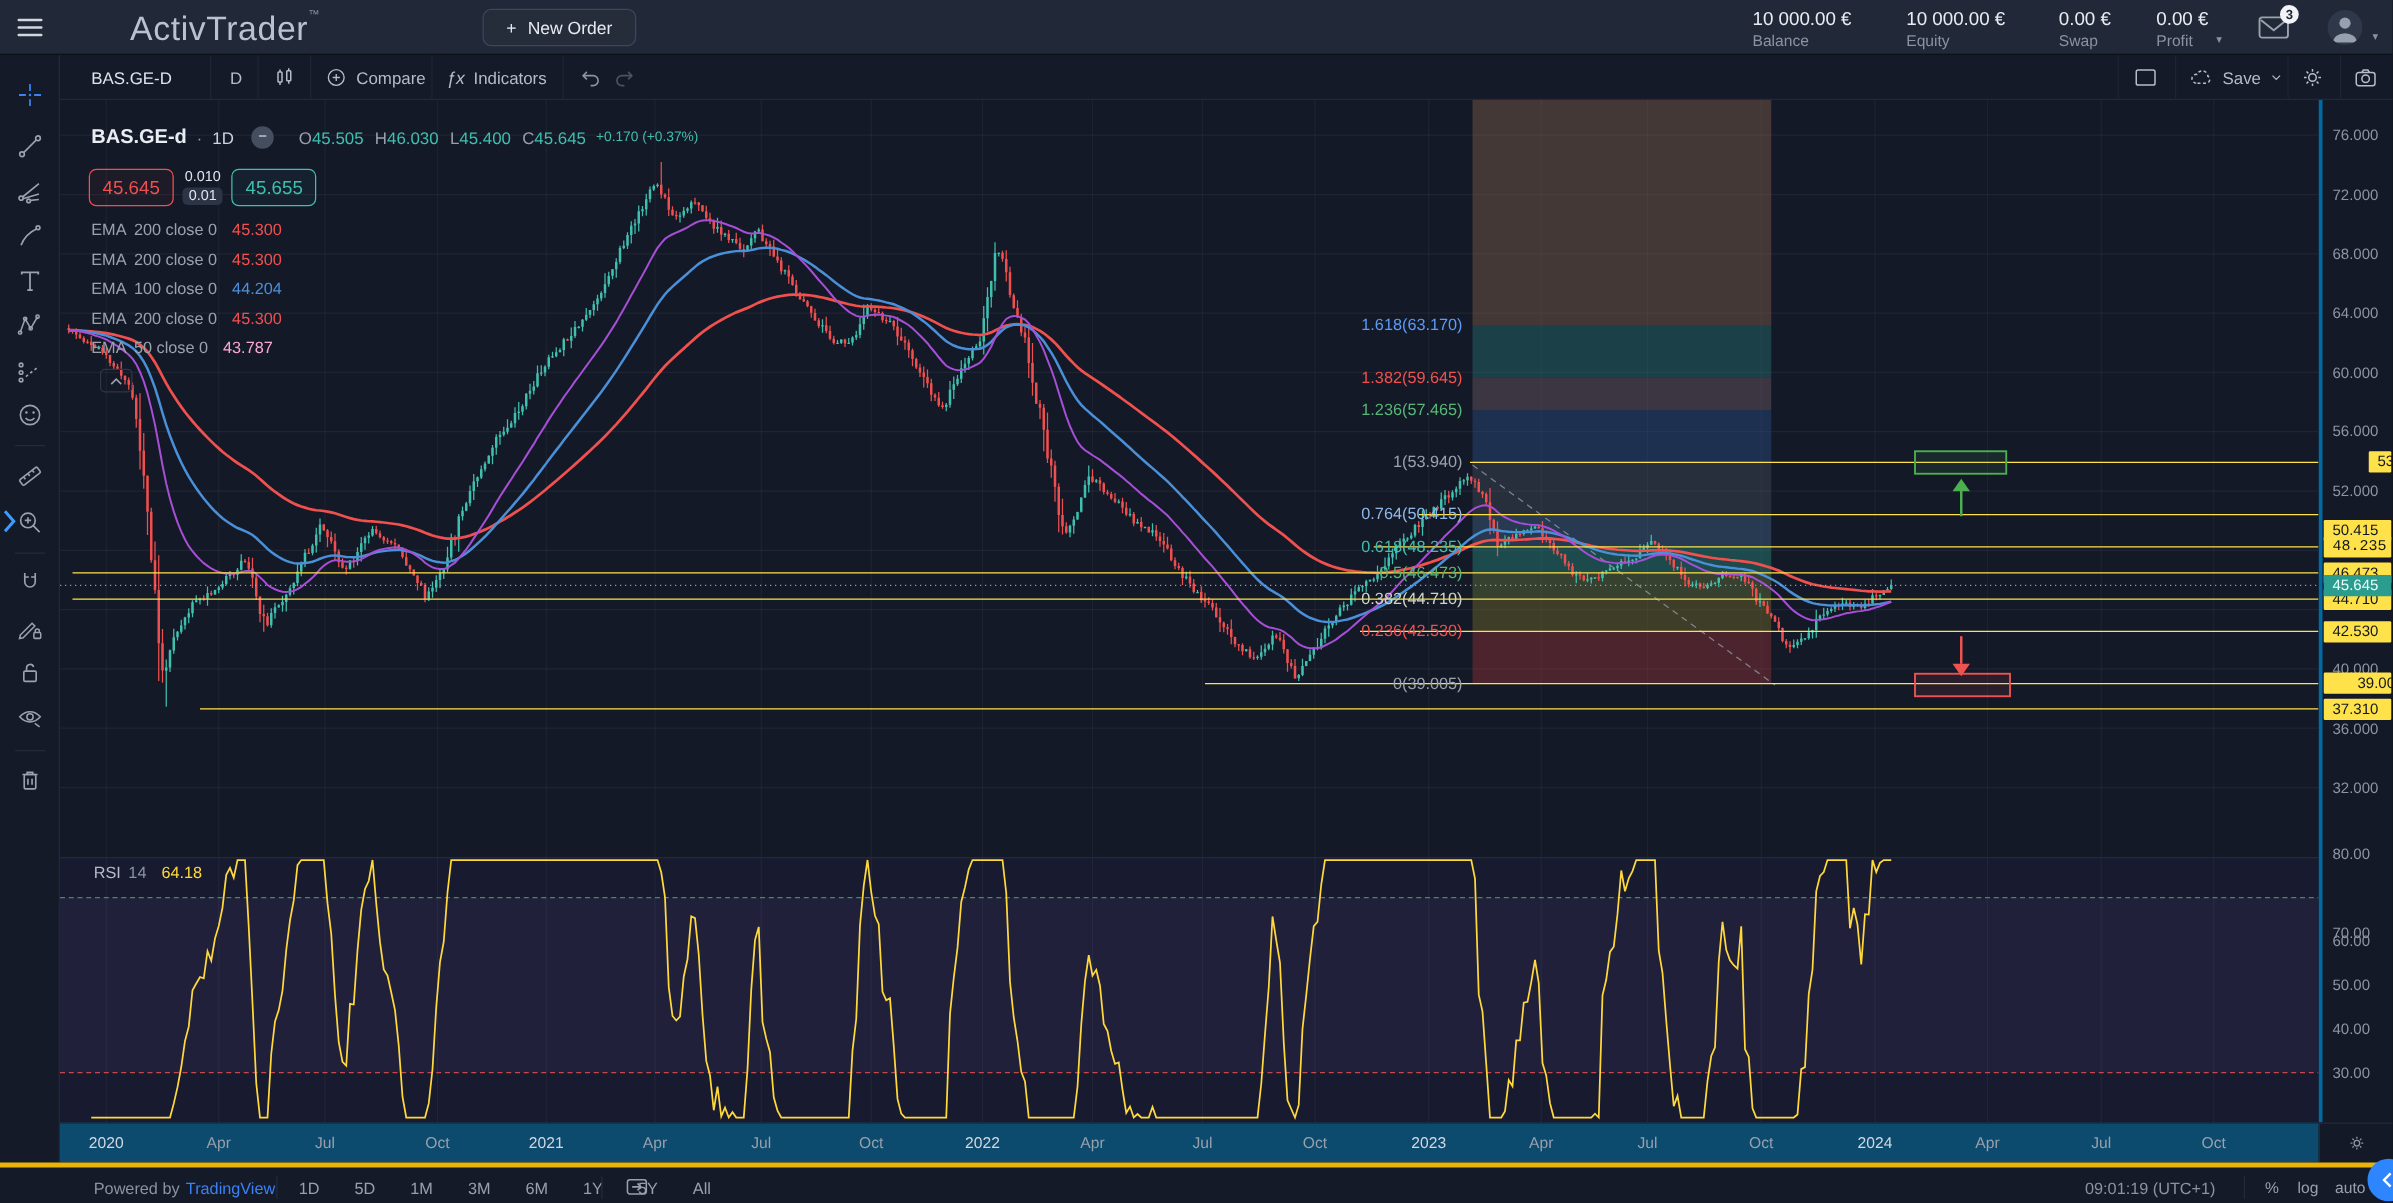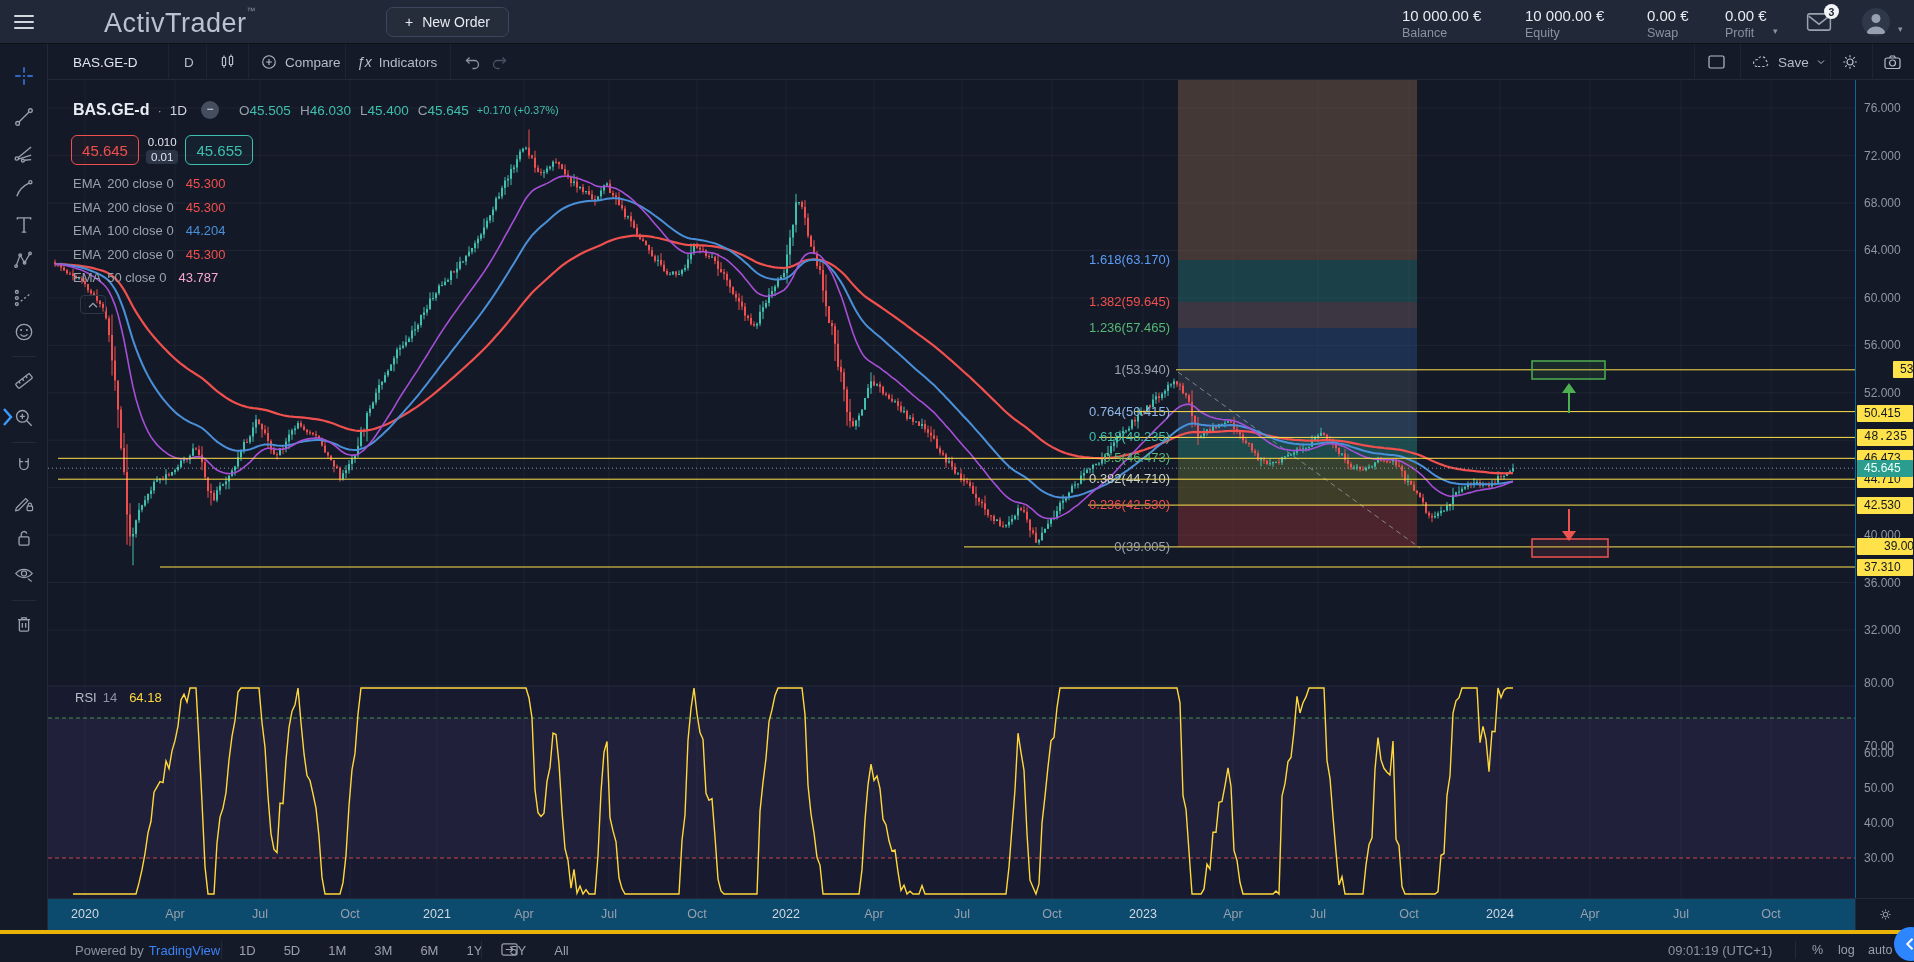--- a/index.html
+++ b/index.html
@@ -66,21 +66,21 @@
   .ema-row{height:23.5px;display:flex;align-items:center;gap:6px;font-size:13px;color:#9aa2ad}
   .ema-row .val{margin-left:6px}
   #collapse-btn{position:absolute;left:32px;top:215px;width:26px;height:19px;border:1px solid #2e3748;border-radius:4px;
     display:flex;align-items:center;justify-content:center;color:#9aa2ad;cursor:pointer;z-index:3}
   #rsi-legend{position:absolute;left:27px;top:610px;display:flex;gap:6px;font-size:13px;z-index:3}
   #rsi-title{color:#b6bcc8}
   #rsi-len{color:#8a93a0}
   #rsi-val{color:#ffd83b;margin-left:6px}
 
   
-  #price-axis{position:absolute;left:1855px;top:80px;width:59px;height:818px;background:#141927;border-left:1px solid #0369a1}
+  #price-axis{position:absolute;left:1855px;top:80px;width:59px;height:818px;background:#141927;border-left:3px solid #0369a1}
   .ax-tick{position:absolute;left:8px;font-size:12px;color:#8e96a3;white-space:nowrap}
   .ax-yellow{position:absolute;left:1px;right:1px;height:17px;line-height:17px;background:#ffe24a;color:#111722;
     font-size:12px;padding-left:7px;border-radius:1px}
   .ax-current{position:absolute;left:1px;right:1px;height:17px;line-height:17px;background:#2a9d8f;color:#ecfffb;
     font-size:12px;padding-left:7px;border-radius:1px}
 
   
   #time-axis{position:absolute;left:48px;top:898px;width:1807px;height:32px;background:#0c4a6e;border-top:1px solid #222a3a}
   .t-tick{position:absolute;top:8px;width:44px;margin-left:-22px;text-align:center;font-size:12.5px;color:#98a0ac}
   .t-year{color:#d3d8e0}
@@ -498,21 +498,21 @@
       <div class="ax-tick" style="top: 448.1px;">40.000</div>
       <div class="ax-tick" style="top: 495.54px;">36.000</div>
       <div class="ax-tick" style="top: 542.98px;">32.000</div>
       <div class="ax-tick" style="top: 596px;">80.00</div>
       <div class="ax-tick" style="top: 631px; margin-top: 28px;">70.00</div>
       <div class="ax-tick" style="top: 666px;">60.00</div>
       <div class="ax-tick" style="top: 701px;">50.00</div>
       <div class="ax-tick" style="top: 736px;">40.00</div>
       <div class="ax-tick" style="top: 771px;">30.00</div>
       <div class="ax-yellow" style="top: 281.272px; margin-left: 36px;">53.940</div>
-      <div class="ax-yellow" style="top: 325px;">50.415</div>
+      <div class="ax-yellow" style="top: 336px;">50.415</div>
       <div class="ax-yellow" style="top: 348.933px; font-family: Liberation Mono, monospace;">48.235</div>
       <div class="ax-yellow" style="top: 369.83px;">46.473</div>
       <div class="ax-yellow" style="top: 390.739px;">44.710</div>
       <div class="ax-yellow" style="top: 416.594px;">42.530</div>
       <div class="ax-yellow" style="top: 458.401px; padding-left: 27px;">39.005</div>
       <div class="ax-yellow" style="top: 478.503px;">37.310</div>
       <div class="ax-current" style="top: 379.65px;">45.645</div>
     </div>
 
   <div id="time-axis">

